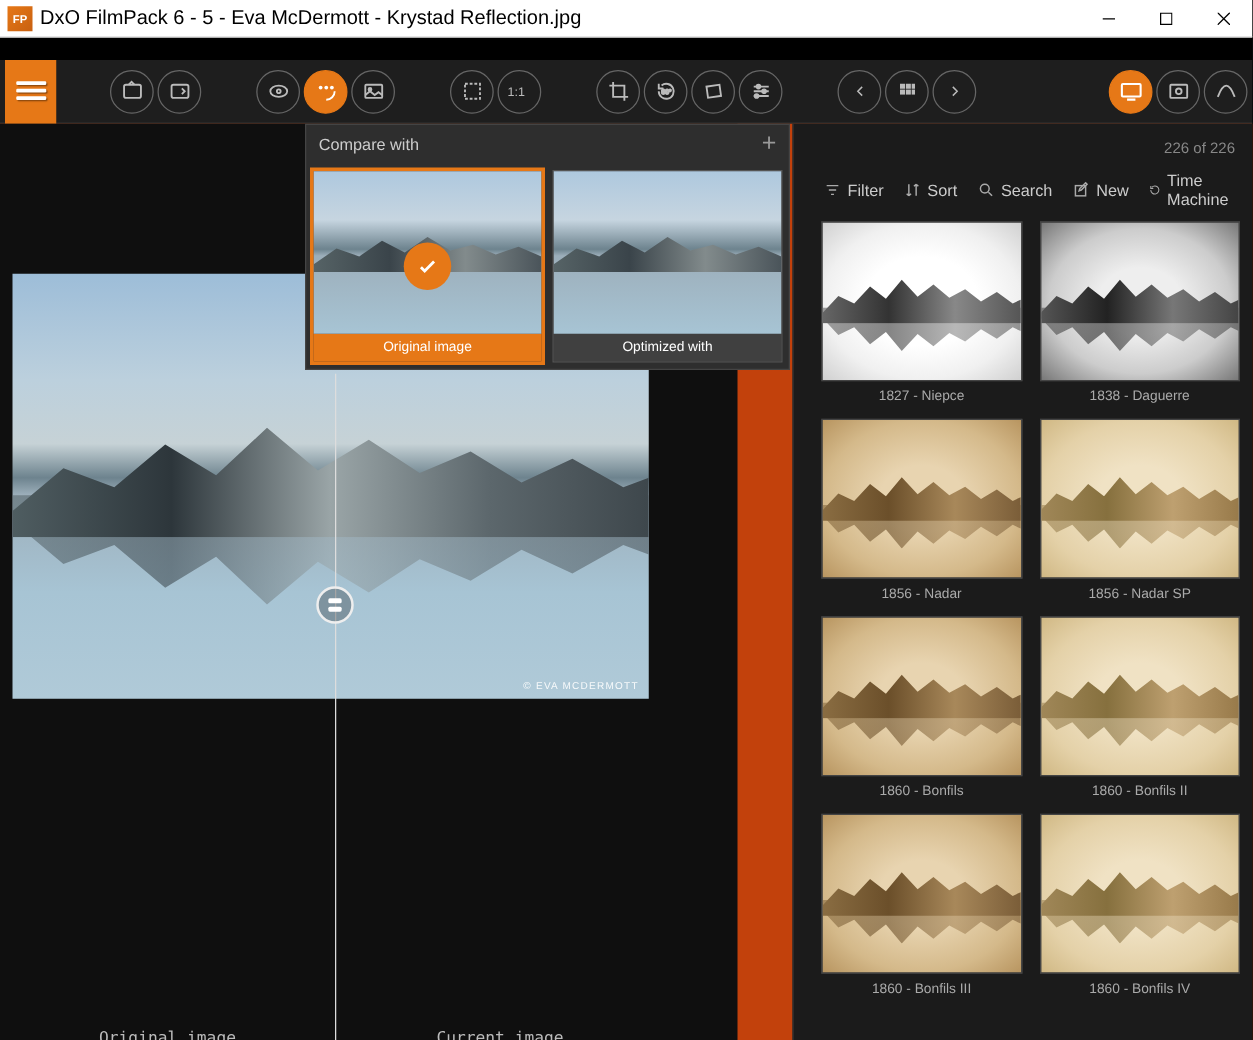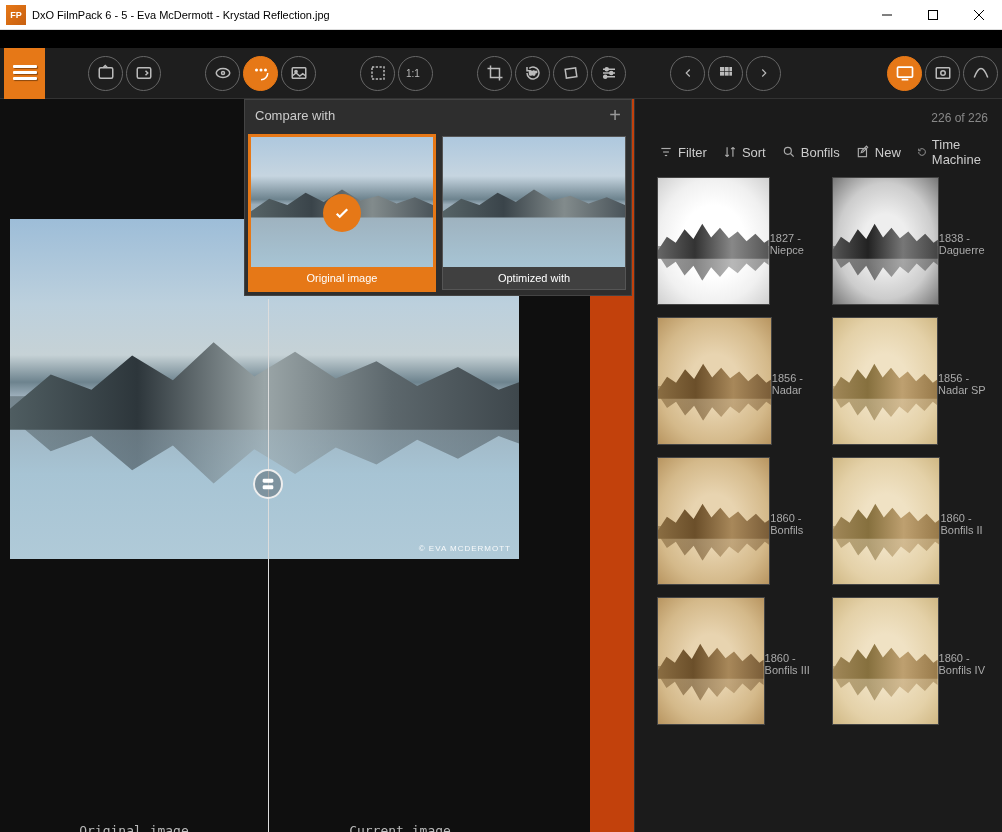--- a/index.html
+++ b/index.html
@@ -1,20 +1,20 @@
 <!DOCTYPE html>
 <html><head>
 <meta charset="utf-8">
 <style>
 * { margin: 0; padding: 0; box-sizing: border-box; }
 body { font-family: "Segoe UI", Arial, sans-serif; background: #000; width: 1002px; height: 832px; overflow: hidden; font-size: 12px; color: #aaa; }
 
 .titlebar { height: 30px; background: #fff; display: flex; align-items: center; border-bottom: 1px solid #ddd; }
 .app-icon { width: 20px; height: 20px; margin: 15px 6px; background: linear-gradient(135deg,#e67817,#c86010); display: flex; align-items: center; justify-content: center; color: #fff; font-size: 9px; font-weight: bold; }
-.titlebar-title { flex: 1; color: #000; font-size: 11px; }
+.titlebar-title { flex: 1; color: #000; font-size: 16px; }
 .win-btn { width: 46px; height: 30px; display: flex; align-items: center; justify-content: center; color: #000; }
 
 .toolbar { height: 51px; background: #1e1e1e; display: flex; align-items: center; padding: 4px 4px; gap: 3px; border-bottom: 1px solid #333; margin-top: 18px; }
 .hamburger { width: 41px; height: 51px; background: #e67817; display: flex; align-items: center; justify-content: center; margin-right: 40px; }
 .hamburger-lines { width: 24px; height: 16px; position: relative; }
 .hamburger-lines::before, .hamburger-lines::after, .hamburger-lines span { content:""; position: absolute; left:0; right:0; height:3px; background:#fff; border-radius:1px; box-shadow: 1px 1px 1px rgba(0,0,0,.4); }
 .hamburger-lines::before { top:0; }
 .hamburger-lines span { top:6px; }
 .hamburger-lines::after { top:12px; }
 
@@ -54,21 +54,21 @@
 .bottom-labels div:first-child { width: 268px; text-align: center; }
 .bottom-labels div:last-child { flex: 1; text-align: center; padding-left: 12px; }
 
 .panel { width: 368px; background: #1b1b1b; display: flex; flex-direction: column; border-left: 1px solid #333; padding-left: 12px; }
 .counter { height: 38px; display: flex; align-items: center; justify-content: flex-end; padding-right: 14px; color: #888; font-size: 12px; }
 .panel-tools { height: 30px; display: flex; align-items: center; gap: 16px; padding: 0 12px; color: #ccc; font-size: 13px; margin-bottom: 6px; }
 .panel-tool { display: flex; align-items: center; gap: 5px; cursor: pointer; }
 .panel-tool svg { color: #aaa; }
 .presets { flex: 1; overflow-y: auto; padding: 4px 10px; }
 .preset-row { display: flex; gap: 14px; margin-bottom: 12px; }
-.preset { flex: 1; display: flex; flex-direction: row; align-items: center; }
+.preset { flex: 1; display: flex; flex-direction: column; align-items: center; }
 .preset-img { width: 100%; height: 128px; background: #333; position: relative; border: 1px solid #444; overflow:hidden; }
 .preset-img::before { content:""; position:absolute; inset:0; }
 .preset-img::after { content:""; position:absolute; left:0; right:0; top:34%; height:30%; clip-path: polygon(0 78%, 8% 42%, 16% 58%, 24% 22%, 32% 48%, 40% 8%, 48% 44%, 56% 18%, 64% 46%, 72% 28%, 80% 54%, 88% 34%, 96% 58%, 100% 50%, 100% 100%, 0 100%); }
 .preset .refl { position:absolute; left:0; right:0; top:54%; height:30%; transform:scaleY(-1); opacity:.6; clip-path: polygon(0 78%, 8% 42%, 16% 58%, 24% 22%, 32% 48%, 40% 8%, 48% 44%, 56% 18%, 64% 46%, 72% 28%, 80% 54%, 88% 34%, 96% 58%, 100% 50%, 100% 100%, 0 100%); }
 .preset-label { margin-top: 6px; font-size: 11px; color: #aaa; }
 .bw .preset-img::before { background: radial-gradient(ellipse at center, #fff 40%, #f0f0f0 70%, #d0d0d0 100%); }
 .bw .preset-img::after, .bw .refl { background: linear-gradient(to right, #666,#333,#888,#555); }
 .bw2 .preset-img::before { background: radial-gradient(ellipse at center, #eee 30%, #ccc 65%, #777 100%); }
 .bw2 .preset-img::after, .bw2 .refl { background: linear-gradient(to right, #555,#222,#777,#444); }
 .sepia .preset-img::before { background: radial-gradient(ellipse at center, #e8d4b0 30%, #d4b98a 70%, #b89560 100%); }
@@ -292,21 +292,21 @@
           <svg width="14" height="14" viewBox="0 0 24 24" fill="none" stroke="currentColor" stroke-width="2">
             <path d="M7 4v16M7 20l-3-3M7 20l3-3M17 20V4M17 4l-3 3M17 4l3 3"></path>
           </svg>
           <span>Sort</span>
         </div>
       <div class="panel-tool">
           <svg width="14" height="14" viewBox="0 0 24 24" fill="none" stroke="currentColor" stroke-width="2">
             <circle cx="10" cy="10" r="6"></circle>
             <line x1="15" y1="15" x2="20" y2="20"></line>
           </svg>
-          <span>Bonfils</span>
+          <span>Search</span>
         </div>
       <div class="panel-tool">
           <svg width="14" height="14" viewBox="0 0 24 24" fill="none" stroke="currentColor" stroke-width="2">
             <rect x="4" y="6" width="14" height="14"></rect>
             <path d="M18 2l2 2-8 8-3 1 1-3z"></path>
           </svg>
           <span>New</span>
         </div>
       <div class="panel-tool">
           <svg width="14" height="14" viewBox="0 0 24 24" fill="none" stroke="currentColor" stroke-width="2">

